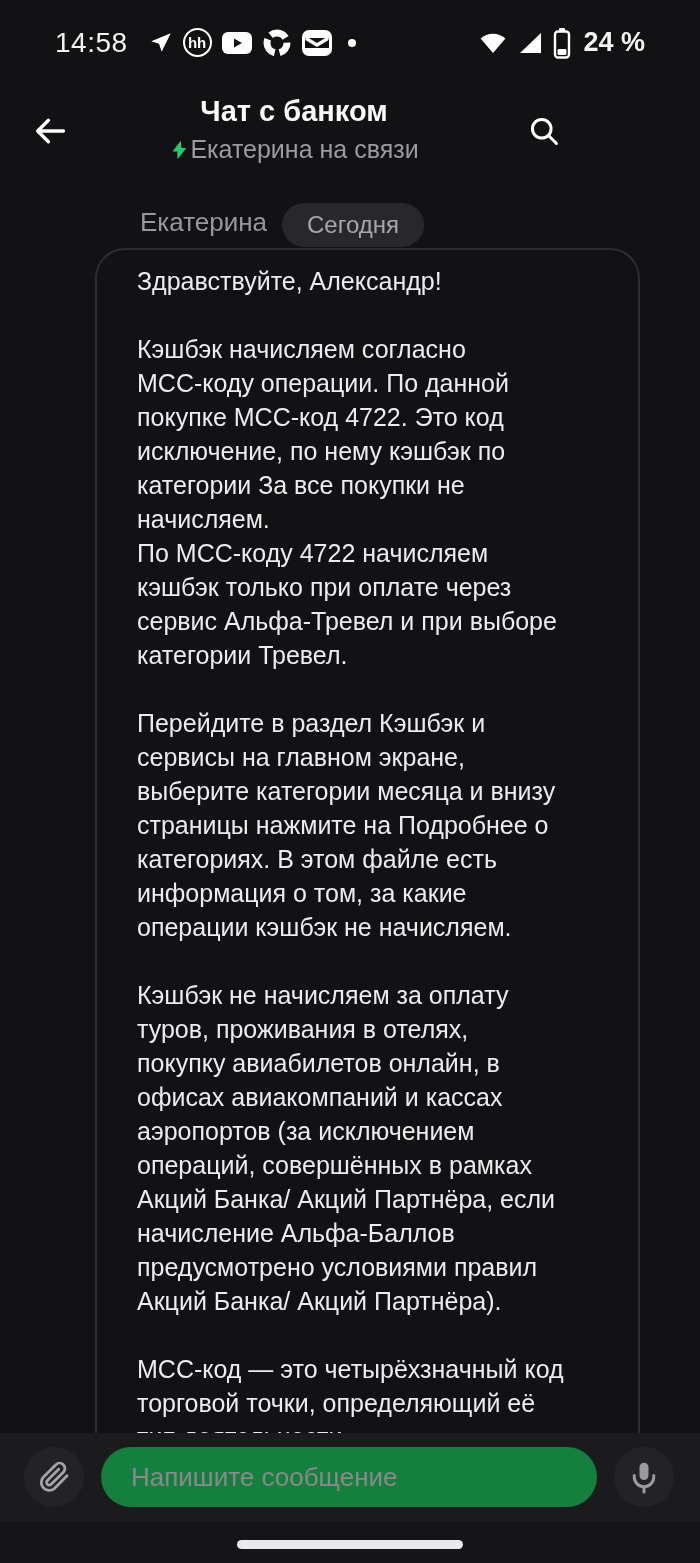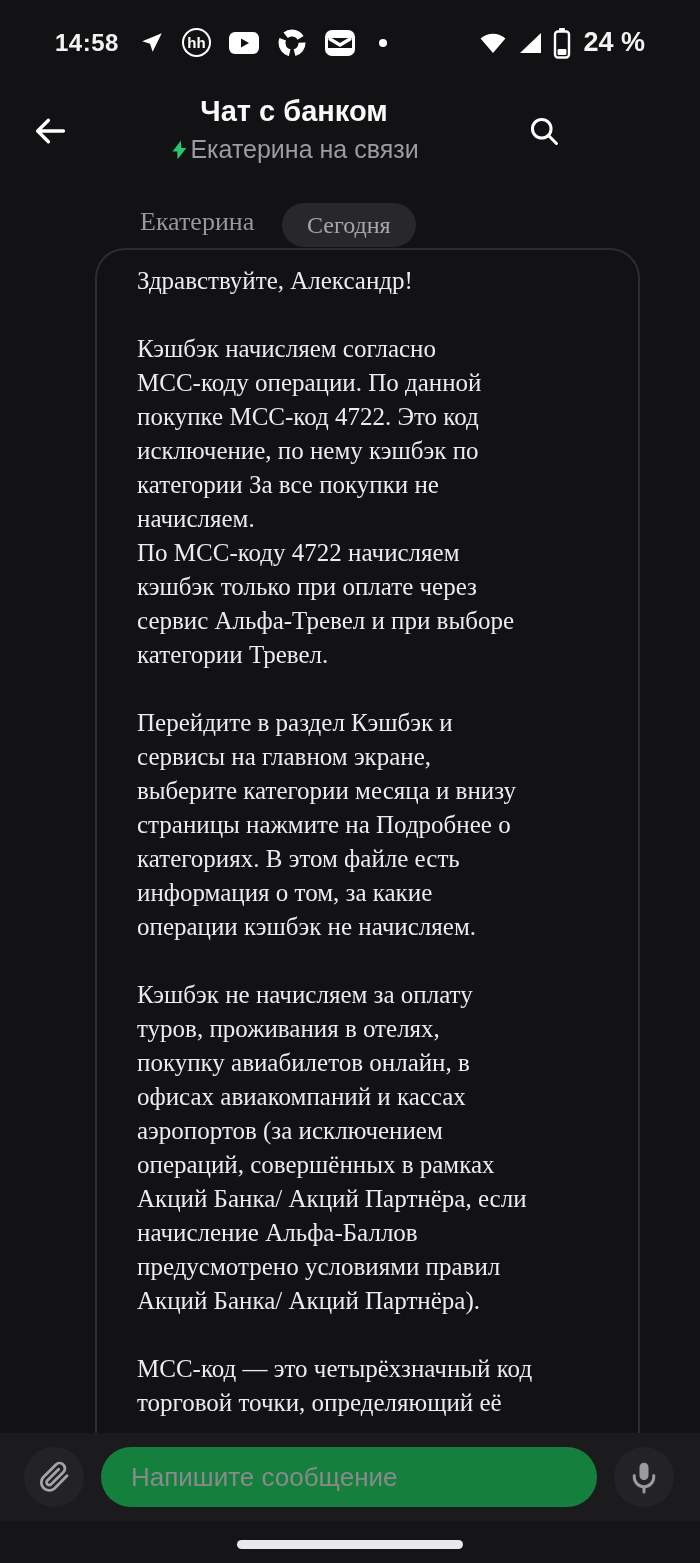--- a/index.html
+++ b/index.html
@@ -7,22 +7,22 @@
   .screen{
     position:relative;width:700px;height:1563px;overflow:hidden;
     background:#121214;color:#ececee;
     font-family:"Liberation Sans", sans-serif;
   }
   
   .statusbar{
     position:absolute;top:0;left:0;width:700px;height:85px;
     display:flex;align-items:center;padding:0 55px;
   }
-  .sb-time{font-size:24px;font-weight:700;color:#f3f3f3;letter-spacing:.5px;}
-  .sb-left{display:flex;align-items:center;gap:17px;margin-left:20px;}
+  .sb-time{font-size:28px;font-weight:400;color:#f3f3f3;letter-spacing:.5px;}
+  .sb-left{display:flex;align-items:center;gap:9px;margin-left:20px;}
   .sb-right{display:flex;align-items:center;gap:10px;margin-left:auto;}
   .sb-icon{display:flex;align-items:center;justify-content:center;}
   .hh-badge{
     width:29px;height:29px;border:2.5px solid #fff;border-radius:50%;
     display:flex;align-items:center;justify-content:center;
     font-size:15px;font-weight:700;color:#fff;
   }
   .sb-dot{width:8px;height:8px;border-radius:50%;background:#fff;margin-left:6px;}
   .sb-batt-text{font-size:27px;font-weight:700;color:#f3f3f3;margin-left:2px;}
   
@@ -31,21 +31,21 @@
   }
   .back-btn{position:absolute;left:28px;top:24px;width:44px;height:44px;
     display:flex;align-items:center;justify-content:center;cursor:pointer;}
   .search-btn{position:absolute;right:22px;top:24px;width:44px;height:44px;
     display:flex;align-items:center;justify-content:center;cursor:pointer;}
   .header-center{position:absolute;left:90px;right:90px;top:8px;text-align:center;}
   .header-title{font-size:29px;font-weight:700;color:#fafafa;line-height:36px;}
   .header-sub{margin-top:6px;display:flex;align-items:center;justify-content:center;}
   .header-sub-text{font-size:25px;color:#9c9ca0;}
   
-  .chat-area{position:absolute;top:185px;left:0;width:700px;height:1248px;font-family:Liberation Serif, serif;}
+  .chat-area{position:absolute;top:185px;left:0;width:700px;height:1248px;}
   .agent-label{
     position:absolute;left:140px;top:22px;font-size:26px;color:#98989c;
   }
   .date-chip{
     position:absolute;left:282px;top:18px;height:44px;z-index:2;
     background:#28282b;border-radius:22px;padding:16px 25px;
     display:flex;align-items:center;font-size:24px;color:#a7a7ab;
   }
   .bubble{
     position:absolute;left:95px;top:63px;width:545px;height:1300px;

